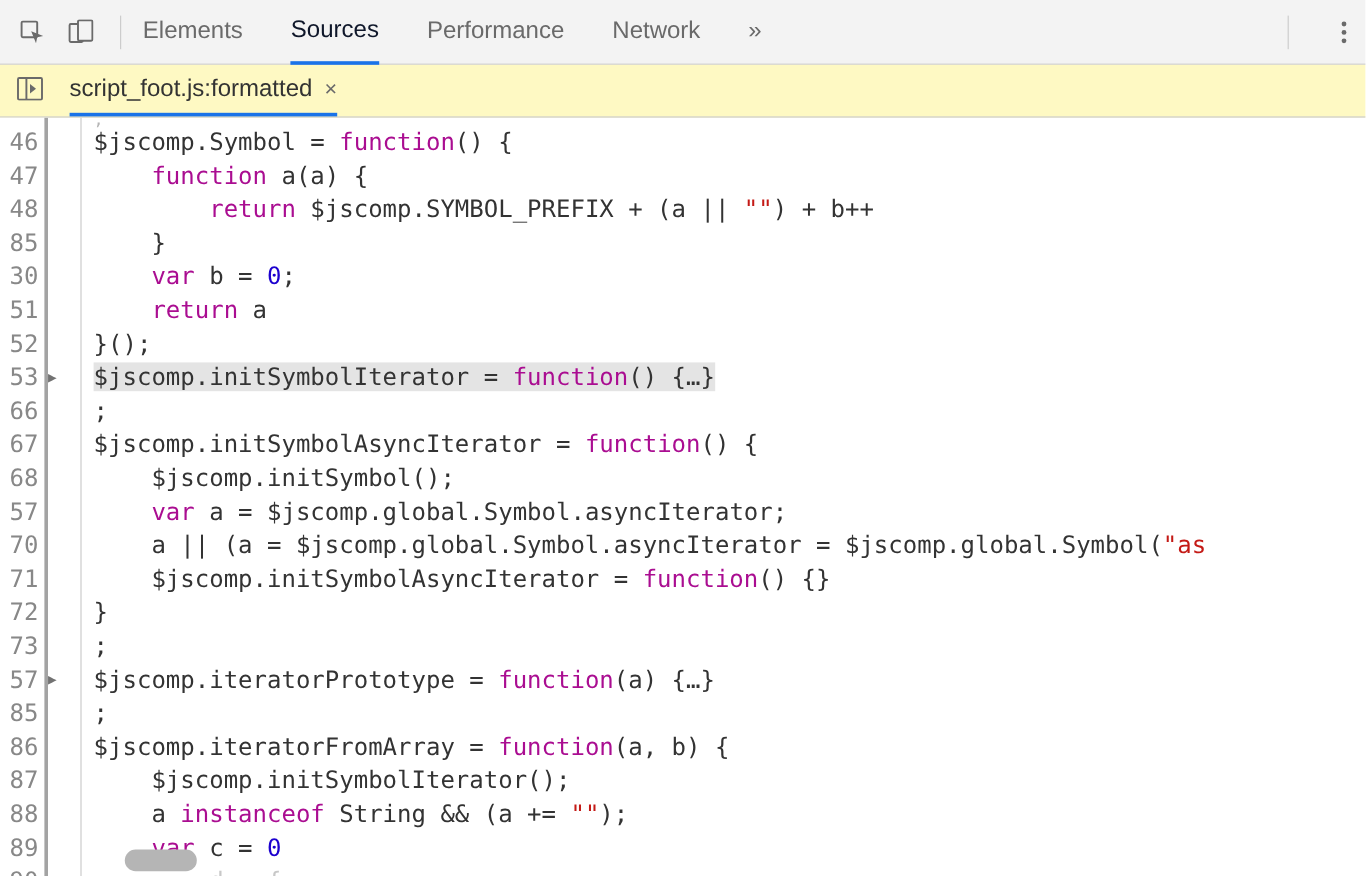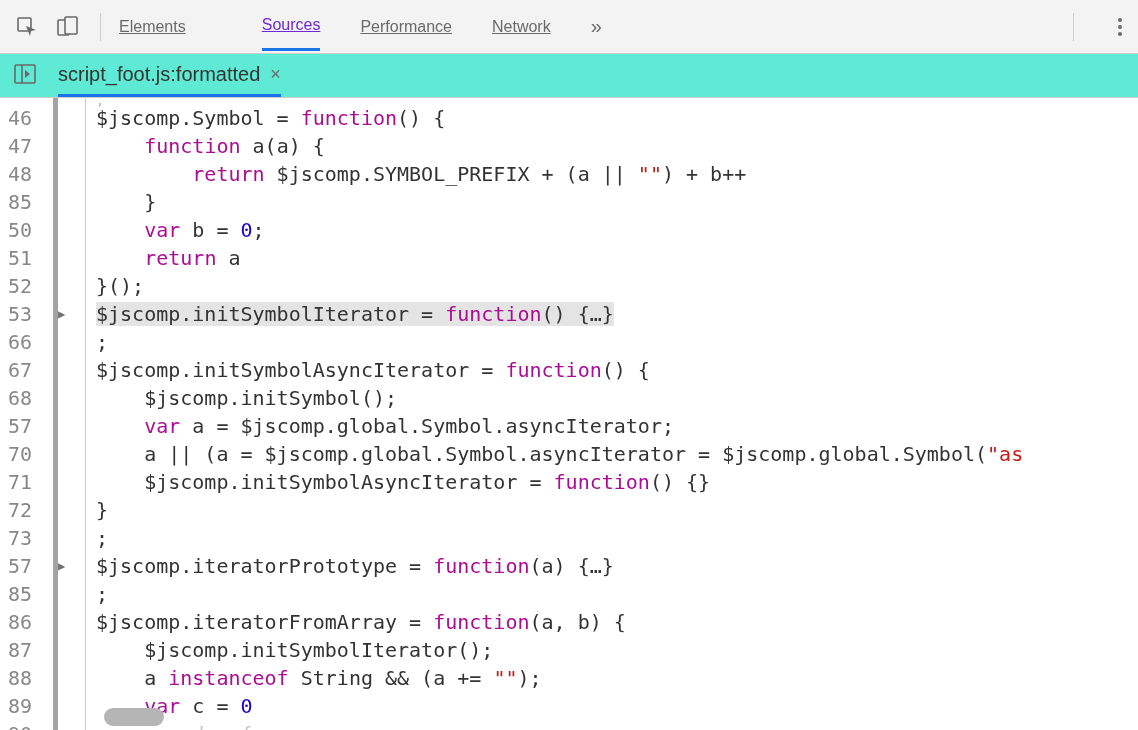--- a/index.html
+++ b/index.html
@@ -17,31 +17,31 @@
     height: 54px;
     background: #f3f3f3;
     border-bottom: 1px solid #ccc;
     display: flex;
     align-items: center;
     padding: 0 10px;
   }
   .toolbar .left-icons { display: flex; align-items: center; gap: 18px; padding: 0 4px 0 6px; }
   .toolbar .sep { width: 1px; height: 28px; background: #ccc; margin: 0 18px; }
   .panel-tabs { display: flex; gap: 40px; align-items: center; flex: 1; }
-  .panel-tab { color: #6a6a6a; font-size: 16px; cursor: pointer; padding: 14px 0; text-decoration: underline; }
-  .panel-tab.active { color: #6d28d9; border-bottom: 3px solid #1a73e8; margin-left: 36px; }
+  .panel-tab { color: #6a6a6a; font-size: 20px; cursor: pointer; padding: 14px 0; }
+  .panel-tab.active { color: #0f172a; border-bottom: 3px solid #1a73e8; }
   .toolbar .right { display: flex; align-items: center; gap: 20px; margin-left: auto; }
   .chev { color: #6a6a6a; font-size: 20px; cursor: pointer; }
   .kebab { display: flex; flex-direction: column; gap: 3px; padding: 6px; cursor: pointer;}
   .kebab span { width: 4px; height: 4px; border-radius: 50%; background: #6a6a6a; }
   .select-icon svg, .dock-icon svg { display:block; }
   
   .subbar {
     height: 44px;
-    background: #5eead4;
+    background: #fef9c3;
     border-bottom: 1px solid #ccc;
     display: flex;
     align-items: center;
     padding: 0 10px;
   }
   .nav-icon { padding: 2px 4px; cursor:pointer; color:#6a6a6a;}
   .file-tab {
     margin-left: 18px;
     display: flex; align-items: center; gap: 10px;
     font-size: 20px; color: #333;
@@ -57,22 +57,22 @@
     font-size: 20px;
     line-height: 28px;
     position: relative;
     overflow: hidden;
   }
   .gutter {
     background: #fff;
     color: #888;
     text-align: right;
     padding: 0 6px 0 8px;
-    width: 58px;
-    border-right: 5px solid #a3a3a3;
+    width: 40px;
+    border-right: 3px solid #a3a3a3;
     user-select: none;
     flex-shrink: 0;
   }
   .foldcol {
     width: 28px;
     flex-shrink: 0;
     border-right: 1px solid #ccc;
     color: #888;
     text-align: center;
   }
@@ -156,21 +156,21 @@
   </div>
 </div>
 
 <div class="codeview">
   <div class="gutter" id="gutter">
       <div class="row cutline"></div>
       <div class="row">46</div>
       <div class="row">47</div>
       <div class="row">48</div>
       <div class="row">85</div>
-      <div class="row">50</div>
+      <div class="row">30</div>
       <div class="row">51</div>
       <div class="row">52</div>
       <div class="row">53</div>
       <div class="row">66</div>
       <div class="row">67</div>
       <div class="row">68</div>
       <div class="row">57</div>
       <div class="row">70</div>
       <div class="row">71</div>
       <div class="row">72</div>

